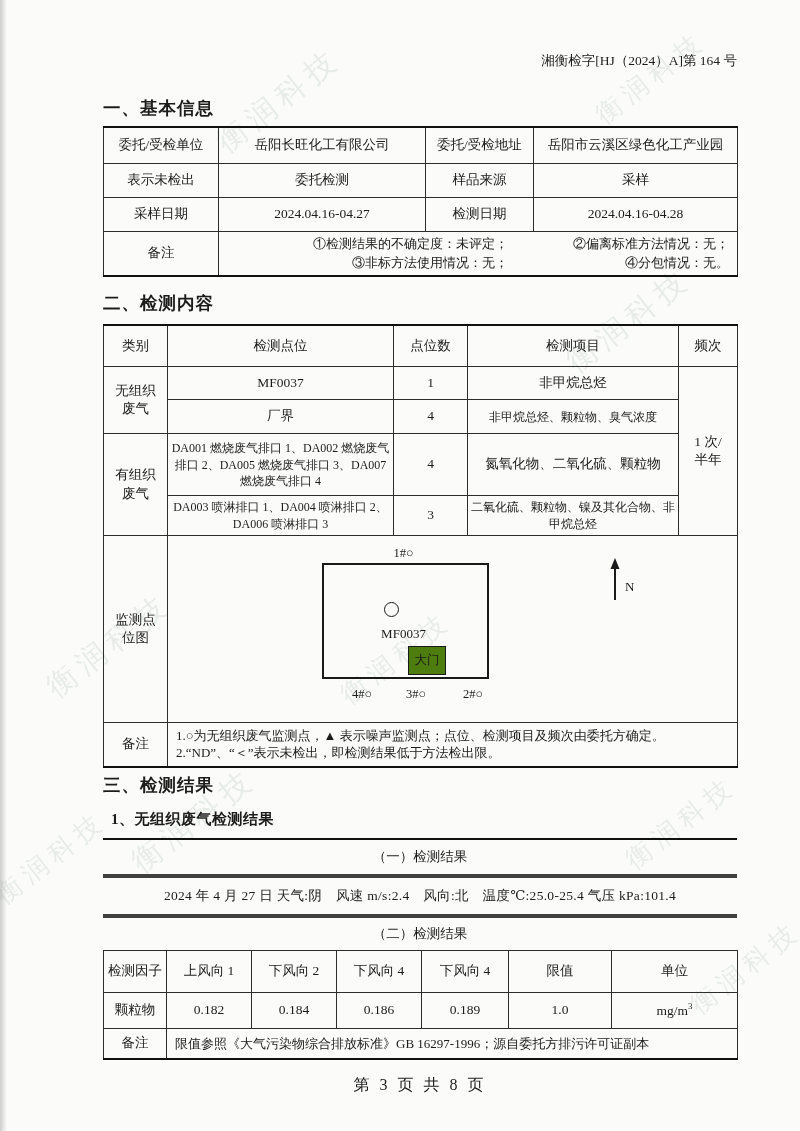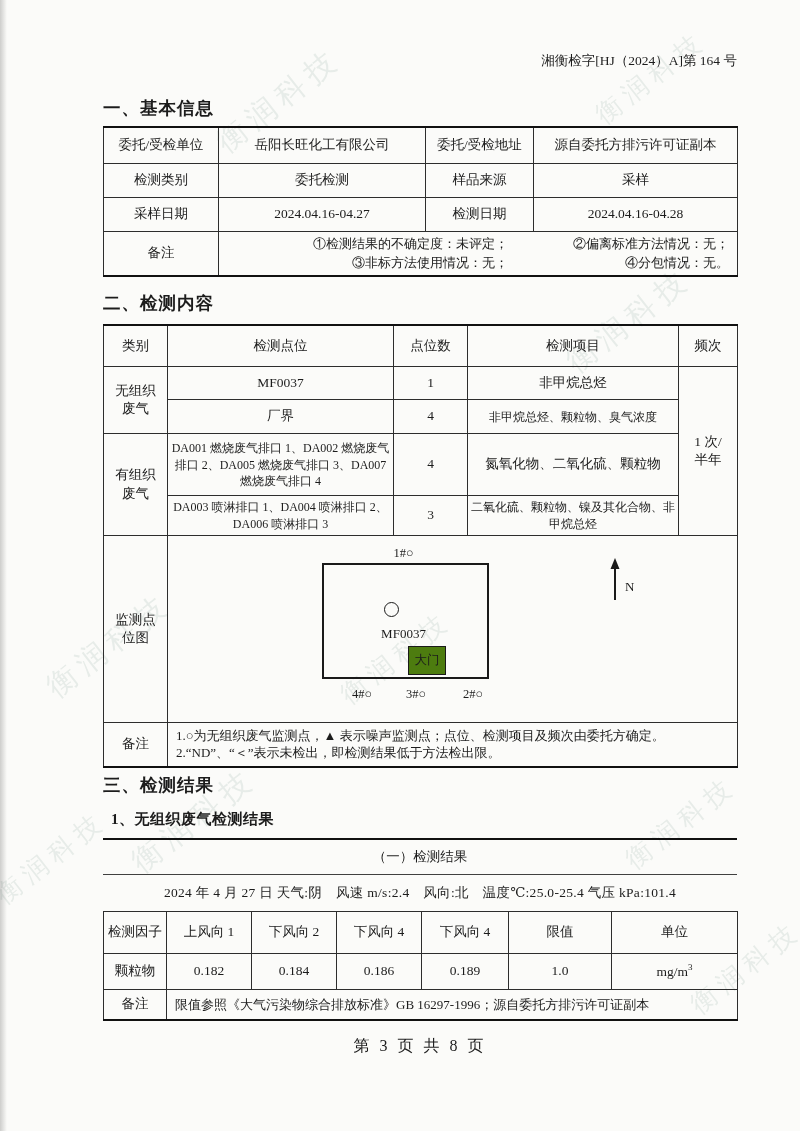--- a/index.html
+++ b/index.html
@@ -68,21 +68,21 @@
   .d-circle{position:absolute;left:216px;top:66px;width:13px;height:13px;border:1.6px solid #1a1a1a;border-radius:50%;}
   .d-mf{position:absolute;left:154px;top:89px;width:163px;text-align:center;font-size:13px;}
   .d-gate{position:absolute;left:240px;top:110px;width:36px;height:27px;border:1.6px solid #1a1a1a;background:#4d7c0f;
     font-size:12.5px;line-height:27px;text-align:center;}
   .d-bpt{position:absolute;top:150px;transform:translateX(-50%);font-size:12.5px;}
   .d-b1{left:194px;} .d-b2{left:248px;} .d-b3{left:305px;}
   .d-north{position:absolute;left:440px;top:22px;width:40px;height:44px;}
   .d-north-label{position:absolute;left:17px;top:20px;font-size:13px;}
 
   
-  .wrow{border-top:1px solid #404040;text-align:center;font-size:13.5px;display:flex;align-items:center;justify-content:center;}
+  .wrow{border-top:4px solid #404040;text-align:center;font-size:13.5px;display:flex;align-items:center;justify-content:center;}
   .wfirst{border-top:2.5px solid #111;margin-top:9px;height:34px;}
   .wdata{height:36px;letter-spacing:0.3px;}
   .wres{height:32px;}
   table.results{border-top:1px solid #2d2d2d;border-bottom:2.5px solid #111;}
   .res-r1{height:42px;} .res-r2{height:36px;} .res-r3{height:31px;}
   .footer{margin-top:15px;text-align:center;font-size:16px;letter-spacing:3px;}
   sup{font-size:9px;}
 </style>
 </head>
 <body>
@@ -108,24 +108,24 @@
         <col style="width:115px">
         <col style="width:207px">
         <col style="width:108px">
         <col style="width:204px">
       </colgroup>
     <tbody>
         <tr class="r36">
       <th>委托/受检单位</th>
       <td>岳阳长旺化工有限公司</td>
       <th>委托/受检地址</th>
-      <td>源自委托方排污许可证副本</td>
+      <td>岳阳市云溪区绿色化工产业园</td>
     </tr>
     <tr class="r34">
-      <th>检测类别</th>
+      <th>表示未检出</th>
       <td>委托检测</td>
       <th>样品来源</th>
       <td>采样</td>
     </tr>
     <tr class="r34">
       <th>采样日期</th>
       <td>2024.04.16-04.27</td>
       <th>检测日期</th>
       <td>2024.04.16-04.28</td>
     </tr>
@@ -219,20 +219,21 @@
     </tr>
   </tbody>
     </table>
 
   <h2 class="sec-title t3-title">三、检测结果</h2>
 
   <h3 class="sub-title">1、无组织废气检测结果</h3>
 
   <div class="wrow wfirst">（一）检测结果</div>
   <div class="wrow wdata">2024 年 4 月 27 日  天气:阴　风速 m/s:2.4　风向:北　温度℃:25.0-25.4  气压 kPa:101.4</div>
+  <div class="wrow wres">（二）检测结果</div>
 
   <table class="results">
     <colgroup>
         <col style="width:63px">
         <col style="width:85px">
         <col style="width:85px">
         <col style="width:85px">
         <col style="width:87px">
         <col style="width:103px">
         <col style="width:126px">

